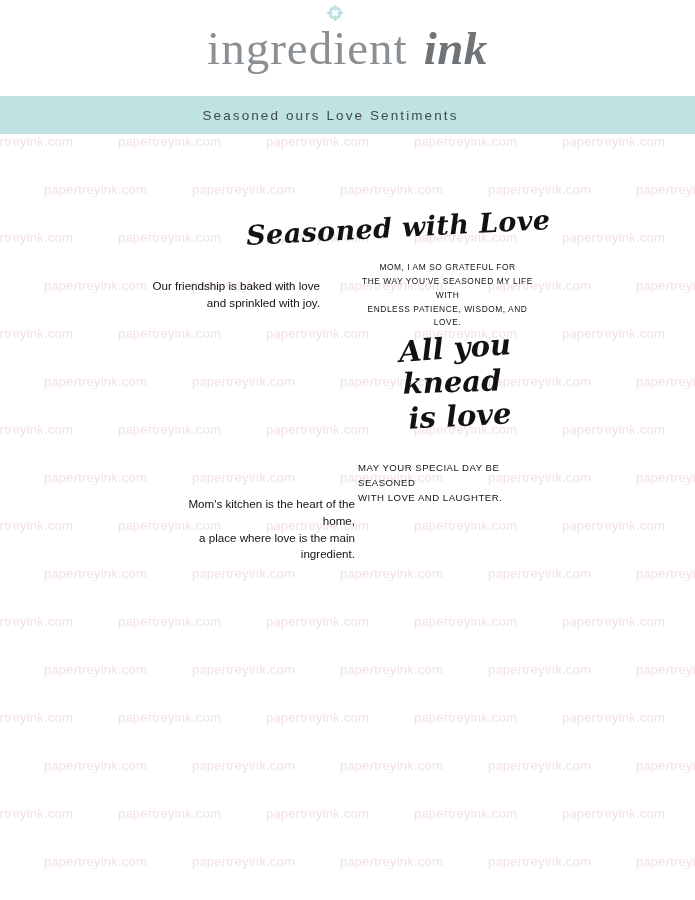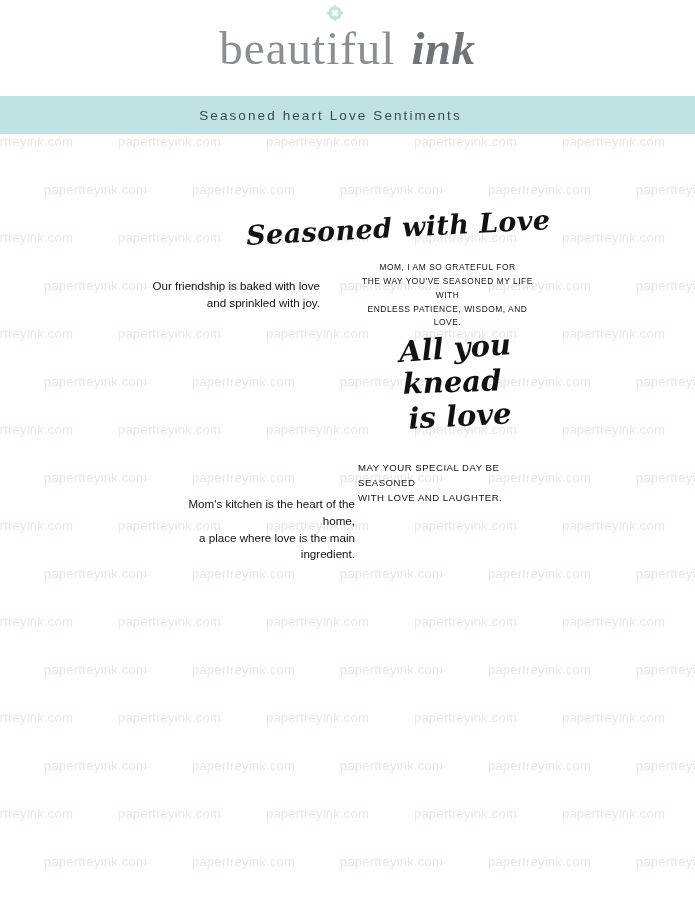--- a/index.html
+++ b/index.html
@@ -166,27 +166,27 @@
         <ellipse cx="10" cy="15.8" rx="2.1" ry="3.2"></ellipse>
         <ellipse cx="4.2" cy="10" rx="3.2" ry="2.1"></ellipse>
         <ellipse cx="15.8" cy="10" rx="3.2" ry="2.1"></ellipse>
         <ellipse cx="5.9" cy="5.9" rx="2.9" ry="1.9" transform="rotate(-45 5.9 5.9)"></ellipse>
         <ellipse cx="14.1" cy="14.1" rx="2.9" ry="1.9" transform="rotate(-45 14.1 14.1)"></ellipse>
         <ellipse cx="14.1" cy="5.9" rx="2.9" ry="1.9" transform="rotate(45 14.1 5.9)"></ellipse>
         <ellipse cx="5.9" cy="14.1" rx="2.9" ry="1.9" transform="rotate(45 5.9 14.1)"></ellipse>
       </g>
       <circle cx="10" cy="10" r="2.4" fill="#ffffff"></circle>
     </svg>
-    <span class="logo-word">beautiful</span>
+    <span class="logo-word">ingredient</span>
     <span class="logo-ink">ink</span>
   </div>
 </div>
 
 <div class="title-band">
-  <span>Seasoned heart Love Sentiments</span>
+  <span>Seasoned ours Love Sentiments</span>
   <span class="sep"></span>
 </div>
 
 <div class="stage">
   <div class="watermarks" id="watermark-field">
       <div class="wm-row" style="top: 0px; color: rgb(233, 207, 212); margin-left: -30px;"><span>papertreyink.com</span><span>papertreyink.com</span><span>papertreyink.com</span><span>papertreyink.com</span><span>papertreyink.com</span></div>
       <div class="wm-row" style="top: 48px; color: rgb(233, 207, 212); margin-left: -104px;"><span>papertreyink.com</span><span>papertreyink.com</span><span>papertreyink.com</span><span>papertreyink.com</span><span>papertreyink.com</span><span>papertreyink.com</span></div>
       <div class="wm-row" style="top: 96px; color: rgb(233, 207, 212); margin-left: -30px;"><span>papertreyink.com</span><span>papertreyink.com</span><span>papertreyink.com</span><span>papertreyink.com</span><span>papertreyink.com</span></div>
       <div class="wm-row" style="top: 144px; color: rgb(233, 207, 212); margin-left: -104px;"><span>papertreyink.com</span><span>papertreyink.com</span><span>papertreyink.com</span><span>papertreyink.com</span><span>papertreyink.com</span><span>papertreyink.com</span></div>
       <div class="wm-row" style="top: 192px; color: rgb(233, 207, 212); margin-left: -30px;"><span>papertreyink.com</span><span>papertreyink.com</span><span>papertreyink.com</span><span>papertreyink.com</span><span>papertreyink.com</span></div>

